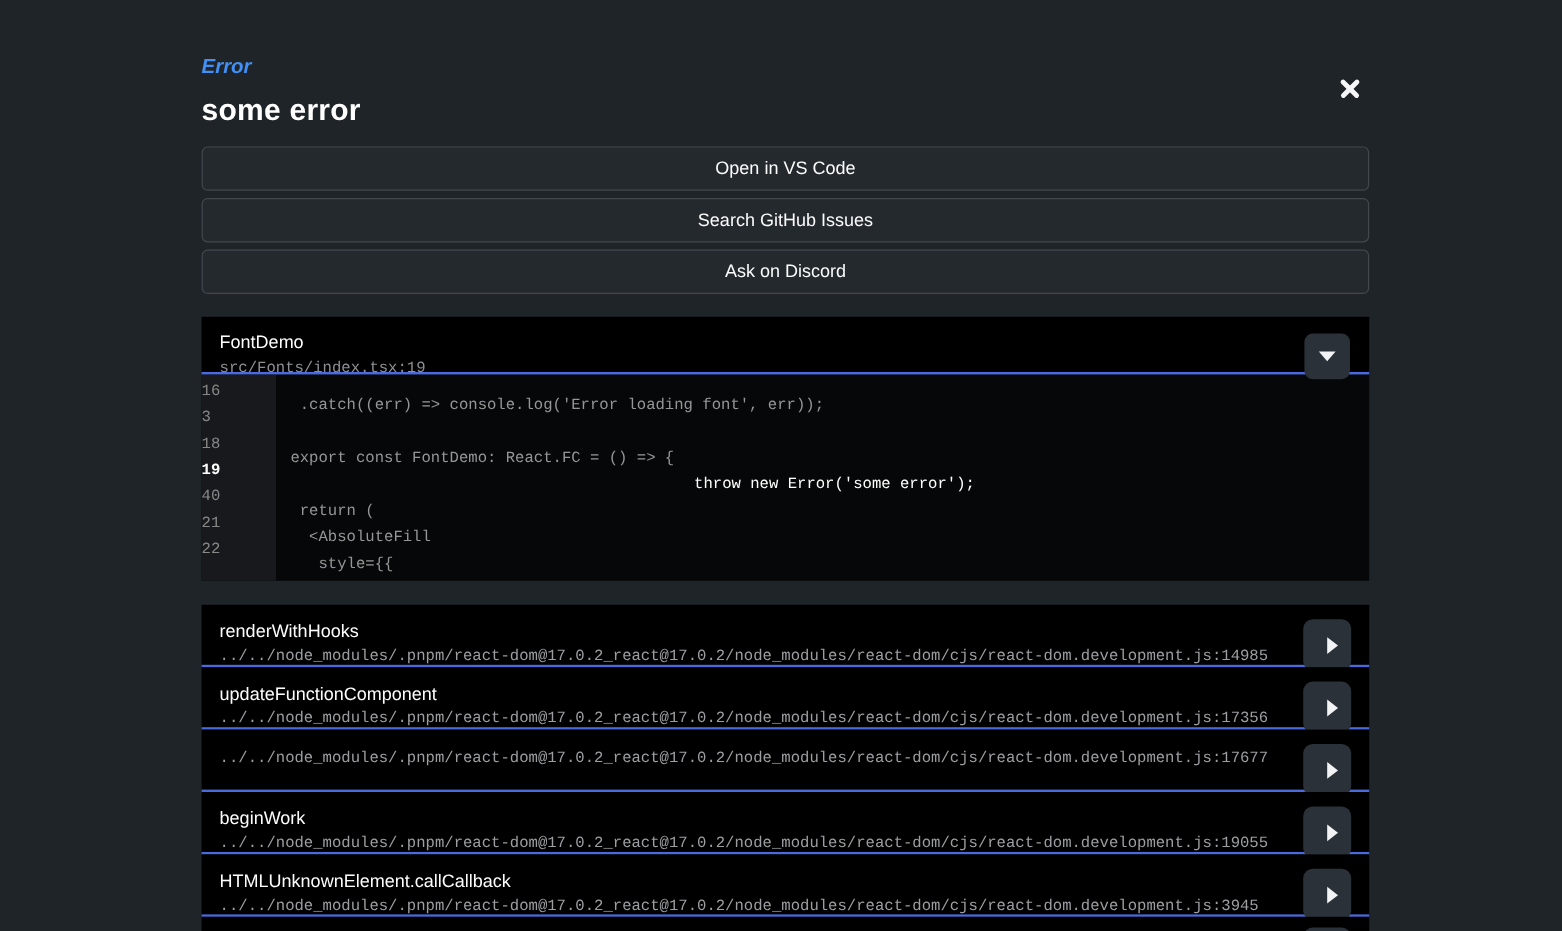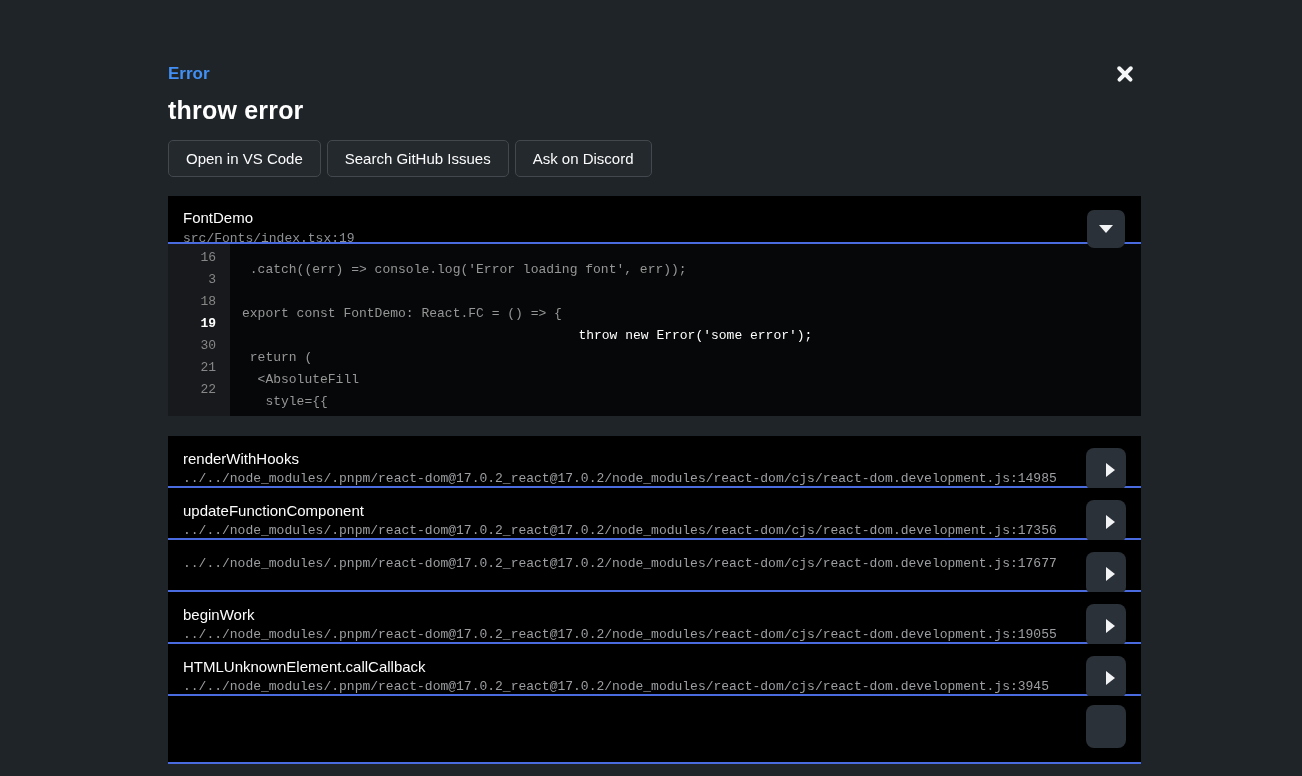--- a/index.html
+++ b/index.html
@@ -9,24 +9,25 @@
     background: #1f2428;
     overflow: hidden;
     position: relative;
     font-family: "Liberation Sans", sans-serif;
     color: #fff;
   }
   .content { position: absolute; left: 168px; top: 0; width: 973px; }
 
   
   .kicker {
-    margin-top: 64px;
+    margin-top: 46px;
     font-size: 17px; font-weight: bold;
     color: #4290f5;
     line-height: 20px;
+    font-style: italic;
   }
   .error-title {
     margin: 13px 0 0 0;
     font-size: 25px; font-weight: bold;
     color: #ffffff;
     line-height: 26px;
     letter-spacing: 0.2px;
   }
   .close-btn {
     position: absolute; left: 1109px; top: 57px;
@@ -36,21 +37,21 @@
   }
   .x-icon { position: relative; display: block; width: 18px; height: 18px; margin: 7px auto; }
   .x-icon::before, .x-icon::after {
     content: ""; position: absolute; left: -1px; top: 7.5px;
     width: 20px; height: 3.6px; background: #f5f6f7; border-radius: 2px;
   }
   .x-icon::before { transform: rotate(45deg); }
   .x-icon::after  { transform: rotate(-45deg); }
 
   
-  .actions { margin-top: 17px; display: flex; gap: 6px; }
+  .actions { margin-top: 17px; display: flex; gap: 6px; flex-direction: column; }
   .action-btn {
     height: 37px;
     padding: 0 17px;
     background: #24292e;
     border: 1px solid #43484e;
     border-radius: 5px;
     color: #fbfbfb;
     font-family: "Liberation Sans", sans-serif;
     font-size: 15px;
     cursor: pointer;
@@ -84,21 +85,21 @@
     width: 0; height: 0;
     border-left: 7px solid transparent;
     border-right: 7px solid transparent;
     border-top: 8px solid #f2f3f4;
   }
 
   .code-body { display: flex; background: #060708; }
   .gutter {
     width: 62px; background: #17191c;
     padding: 3px 14px 3px 0;
-    text-align: right; flex-shrink: 0;
+    flex-shrink: 0;
   }
   .gutter .line-no {
     display: block;
     font-family: "Liberation Mono", monospace;
     font-size: 13px; line-height: 22px; color: #878787;
   }
   .gutter .line-no.hl { color: #ffffff; font-weight: bold; }
   .codecol { flex: 1; padding: 15px 0 3px 12px; overflow: hidden; }
   .codecol .code-text {
     display: block; margin: 0;
@@ -145,21 +146,21 @@
 </head>
 <body>
 
 <button class="close-btn" title="">
   <span class="x-icon"></span>
 </button>
 
 <div class="content">
 
   <div class="kicker">Error</div>
-  <h1 class="error-title">throw error</h1>
+  <h1 class="error-title">some error</h1>
 
   <div class="actions">
     <button class="action-btn">Open in VS Code</button>
     <button class="action-btn">Search GitHub Issues</button>
     <button class="action-btn">Ask on Discord</button>
   </div>
 
   <div class="code-panel">
     <div class="code-header">
       <div class="fn-name">FontDemo</div>
@@ -167,21 +168,21 @@
       <button class="collapse-btn">
         <span class="chevron-down"></span>
       </button>
     </div>
     <div class="code-body">
       <div class="gutter">
           <span class="line-no">16</span>
           <span class="line-no">3</span>
           <span class="line-no">18</span>
           <span class="line-no hl">19</span>
-          <span class="line-no">30</span>
+          <span class="line-no">40</span>
           <span class="line-no">21</span>
           <span class="line-no">22</span>
         </div>
       <div class="codecol">
           <span class="code-text"> .catch((err) =&gt; console.log('Error loading font', err));</span>
           <span class="code-text"></span>
           <span class="code-text">export const FontDemo: React.FC = () =&gt; {</span>
           <span class="code-text hl"> throw new Error('some error');</span>
           <span class="code-text"> return (</span>
           <span class="code-text">  &lt;AbsoluteFill</span>

